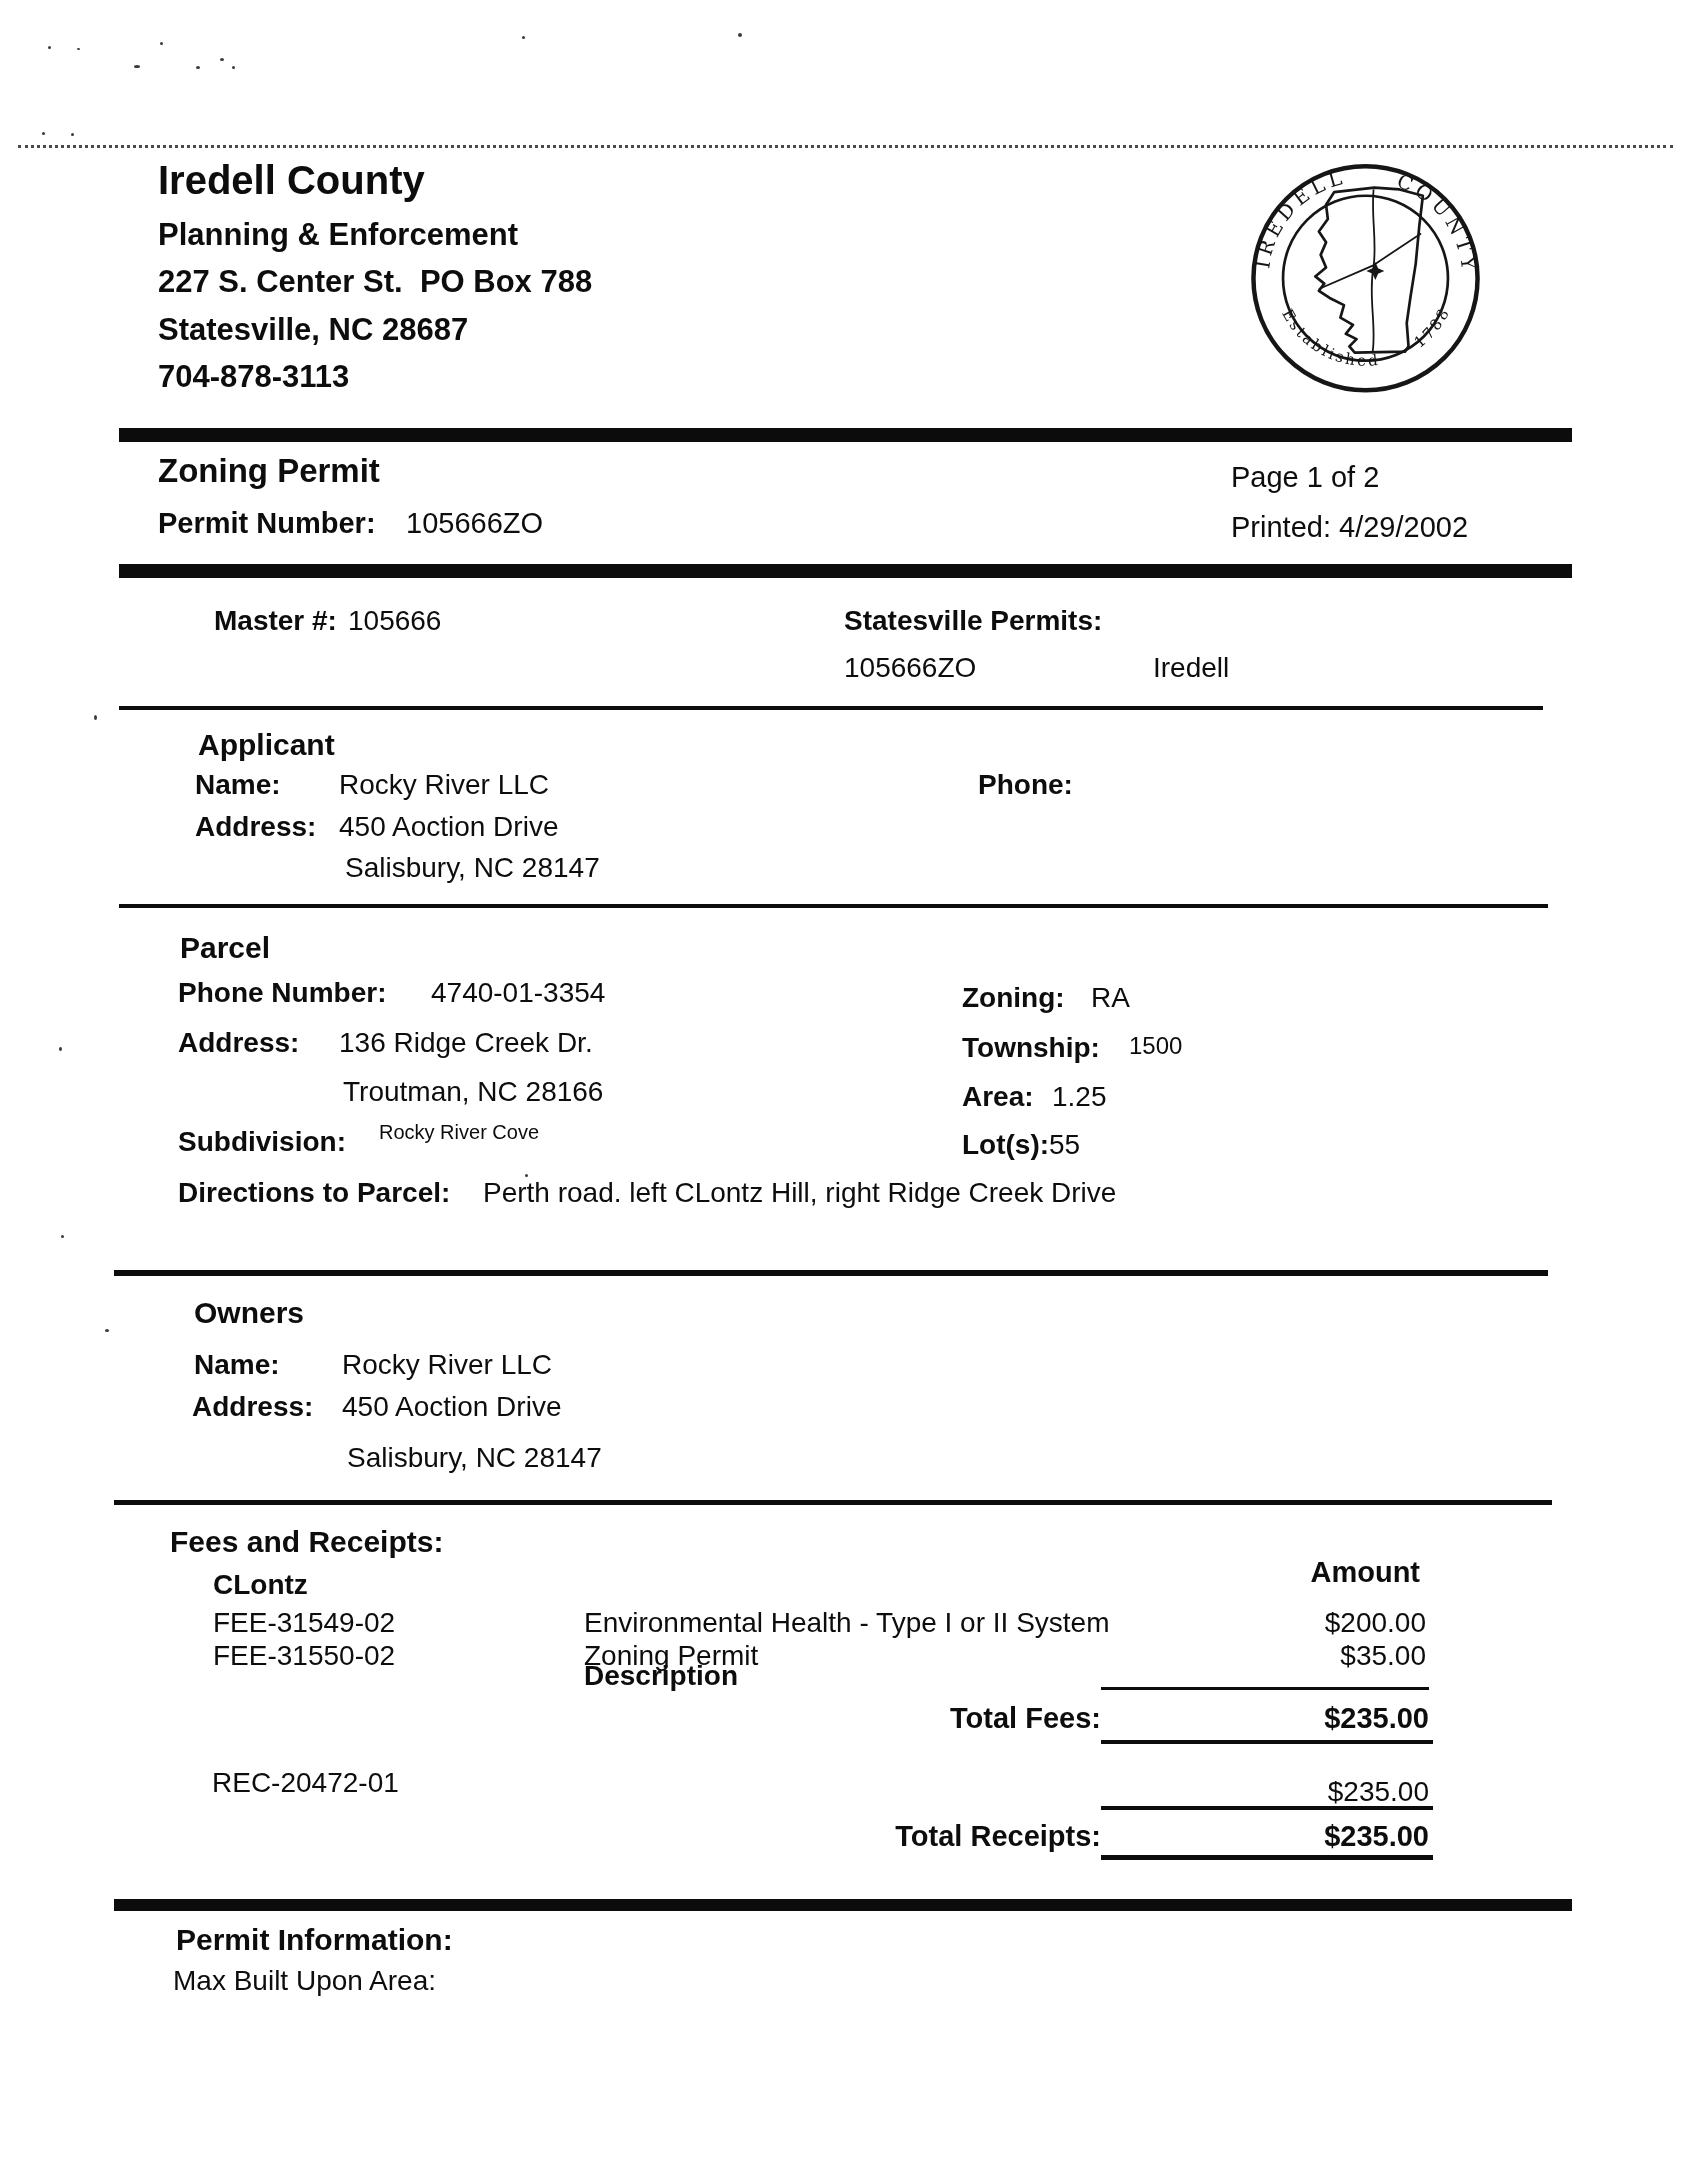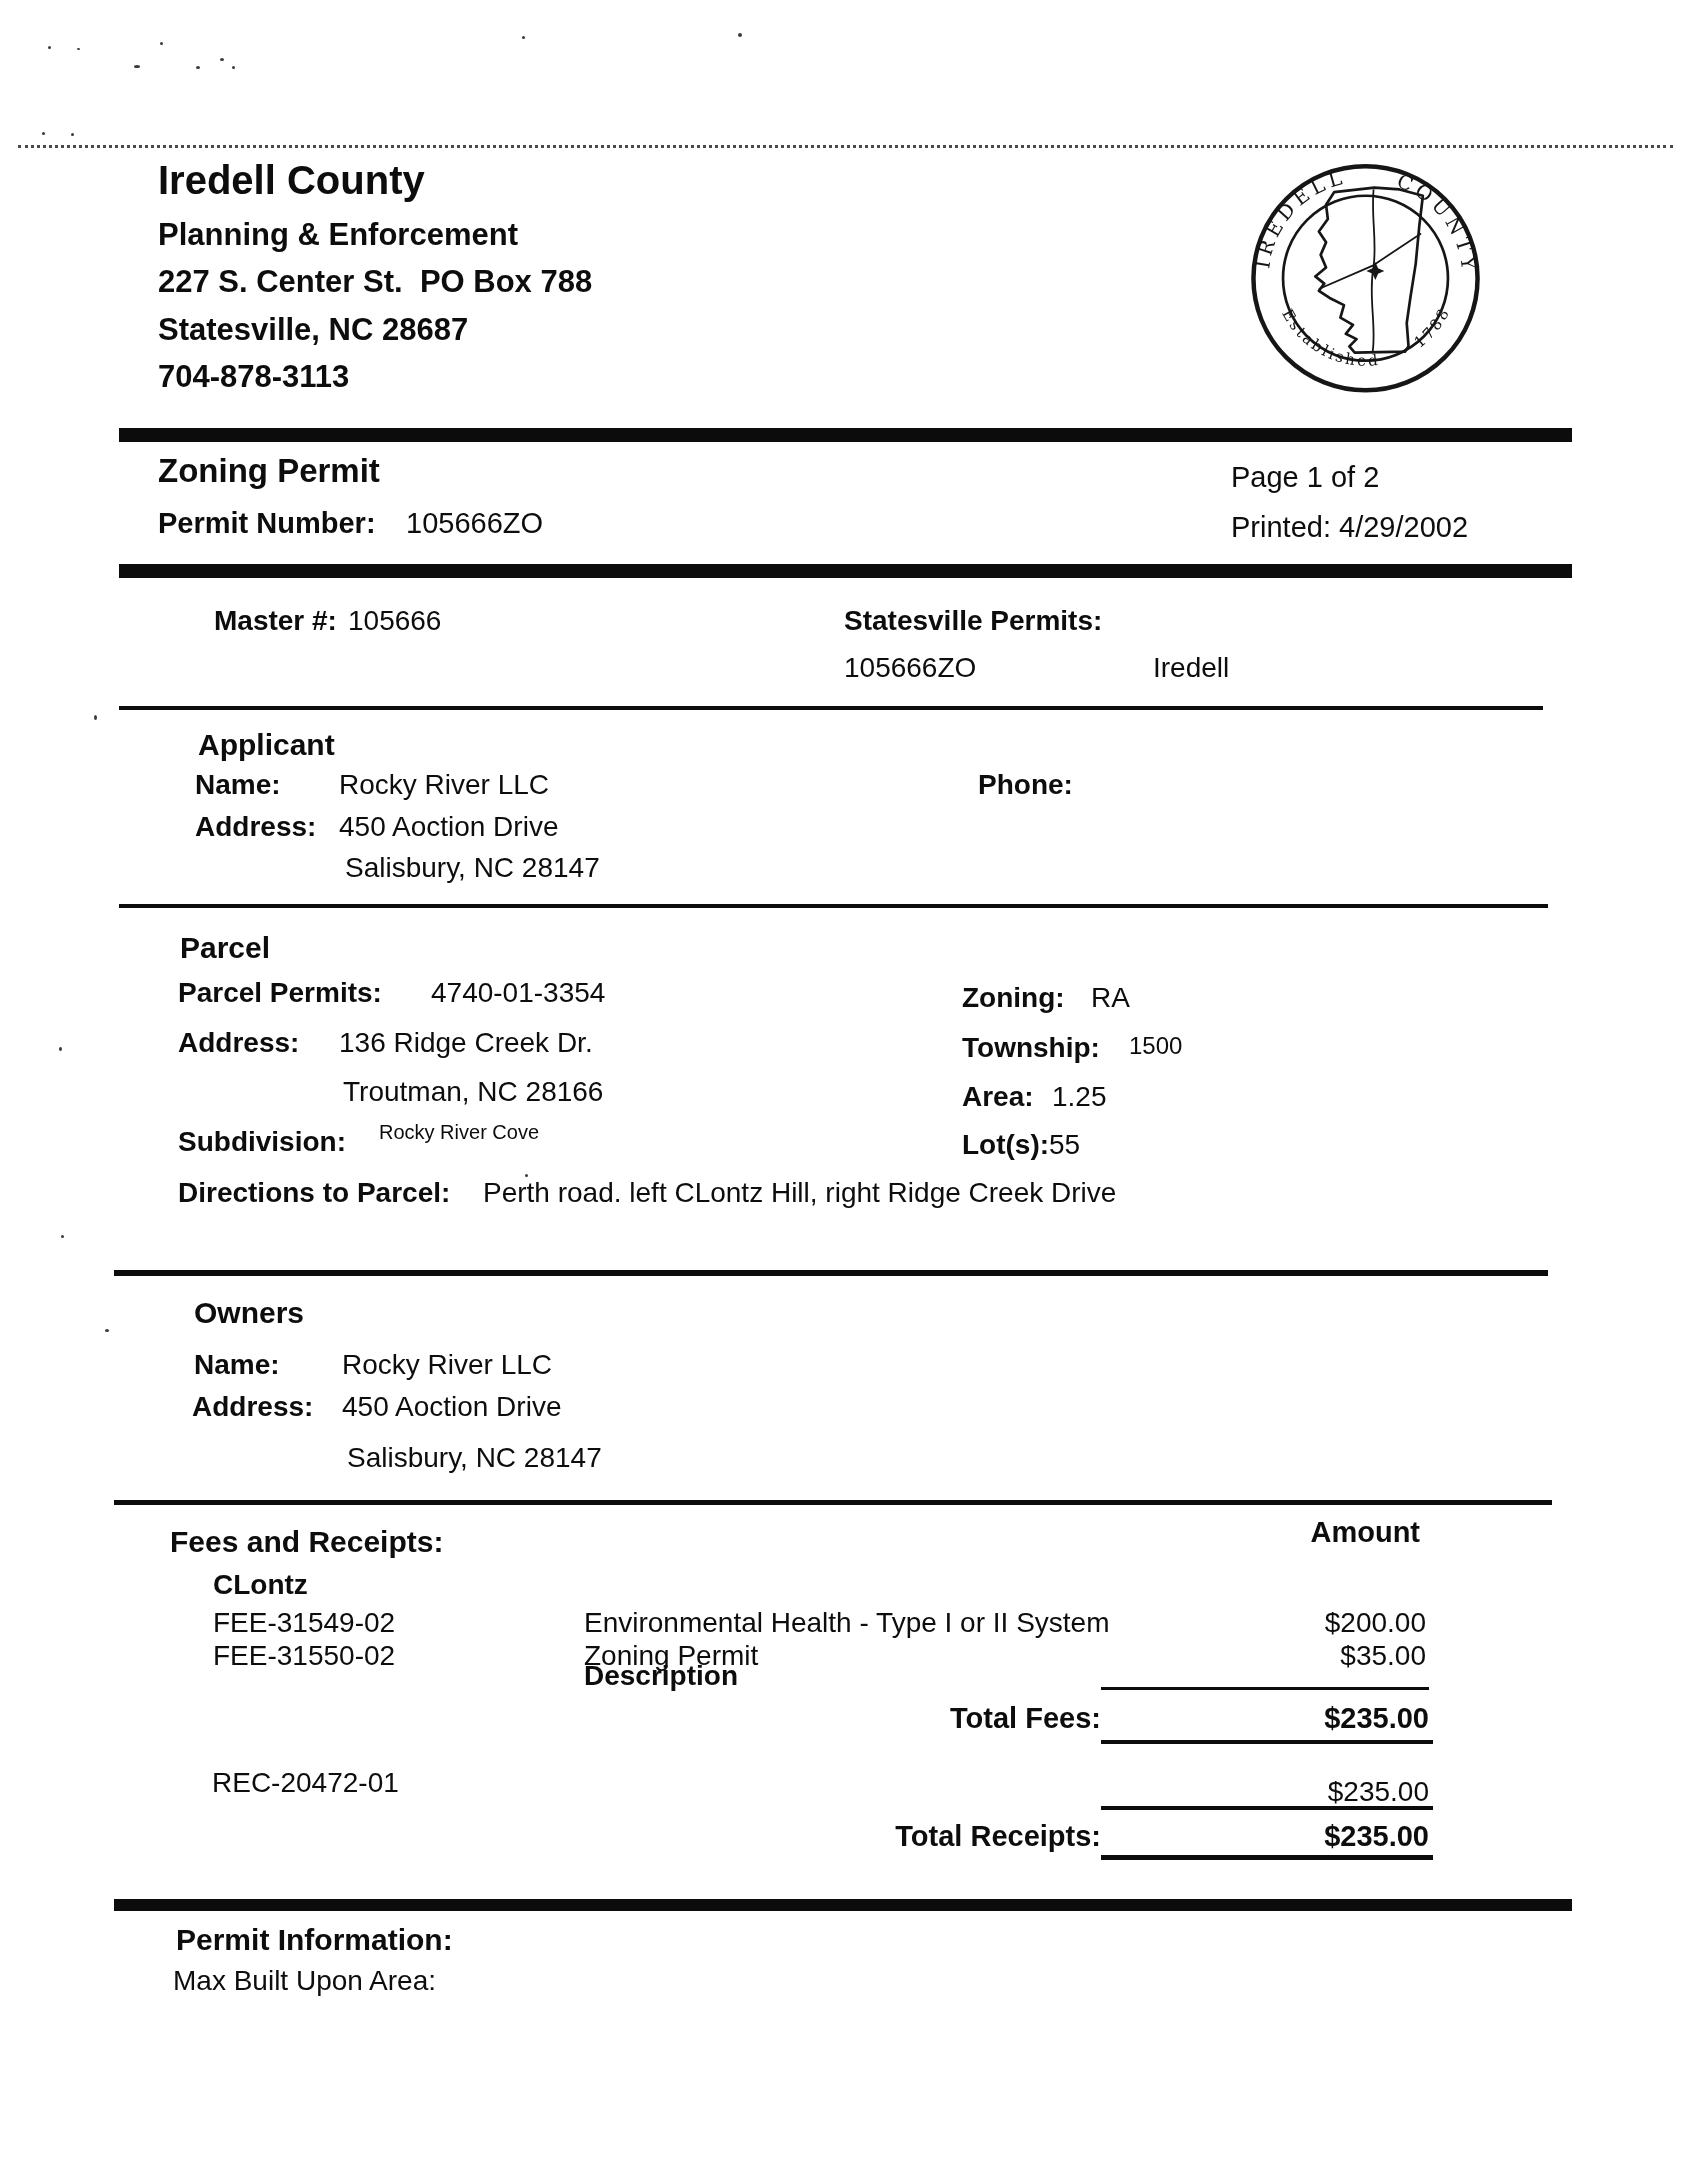--- a/index.html
+++ b/index.html
@@ -104,21 +104,21 @@
     <div class="t b" style="left:978px;top:770px;font-size:28px">Phone:</div>
     <div class="t b" style="left:195px;top:812px;font-size:28px">Address:</div>
     <div class="t" style="left:339px;top:812px;font-size:28px">450 Aoction Drive</div>
     <div class="t" style="left:345px;top:853px;font-size:28px">Salisbury, NC 28147</div>
   </div>
 
   <div class="rule" style="left:119px;top:904px;width:1429px;height:4px"></div>
 
   <div>
     <div class="t b" style="left:180px;top:931px;font-size:30px">Parcel</div>
-    <div class="t b" style="left:178px;top:978px;font-size:28px">Parcel Permits:</div>
+    <div class="t b" style="left:178px;top:978px;font-size:28px">Phone Number:</div>
     <div class="t" style="left:431px;top:978px;font-size:28px">4740-01-3354</div>
     <div class="t b" style="left:178px;top:1028px;font-size:28px">Address:</div>
     <div class="t" style="left:339px;top:1028px;font-size:28px">136 Ridge Creek Dr.</div>
     <div class="t" style="left:343px;top:1077px;font-size:28px">Troutman, NC 28166</div>
     <div class="t b" style="left:178px;top:1127px;font-size:28px">Subdivision:</div>
     <div class="t" style="left:379px;top:1121px;font-size:20px">Rocky River Cove</div>
 
     <div class="t b" style="left:962px;top:983px;font-size:28px">Zoning:</div>
     <div class="t" style="left:1091px;top:983px;font-size:28px">RA</div>
     <div class="t b" style="left:962px;top:1033px;font-size:28px">Township:</div>
@@ -142,21 +142,21 @@
     <div class="t" style="left:342px;top:1392px;font-size:28px">450 Aoction Drive</div>
     <div class="t" style="left:347px;top:1443px;font-size:28px">Salisbury, NC 28147</div>
   </div>
 
   <div class="rule" style="left:114px;top:1500px;width:1438px;height:5px"></div>
 
   <div>
     <div class="t b" style="left:170px;top:1525px;font-size:30px">Fees and Receipts:</div>
     <div class="t b" style="left:213px;top:1570px;font-size:28px">CLontz</div>
     <div class="t b" style="left:584px;top:1661px;font-size:28px">Description</div>
-    <div class="t b r" style="left:1188px;top:1517px;width:232px;font-size:29px">Amount</div>
+    <div class="t b r" style="left:1188px;top:1557px;width:232px;font-size:29px">Amount</div>
 
     <div class="t" style="left:213px;top:1608px;font-size:28px">FEE-31549-02</div>
     <div class="t" style="left:584px;top:1608px;font-size:28px">Environmental Health - Type I or II System</div>
     <div class="t r" style="left:1188px;top:1608px;width:238px;font-size:28px">$200.00</div>
 
     <div class="t" style="left:213px;top:1641px;font-size:28px">FEE-31550-02</div>
     <div class="t" style="left:584px;top:1641px;font-size:28px">Zoning Permit</div>
     <div class="t r" style="left:1188px;top:1641px;width:238px;font-size:28px">$35.00</div>
 
     <div class="rule" style="left:1101px;top:1687px;width:328px;height:3px"></div>

